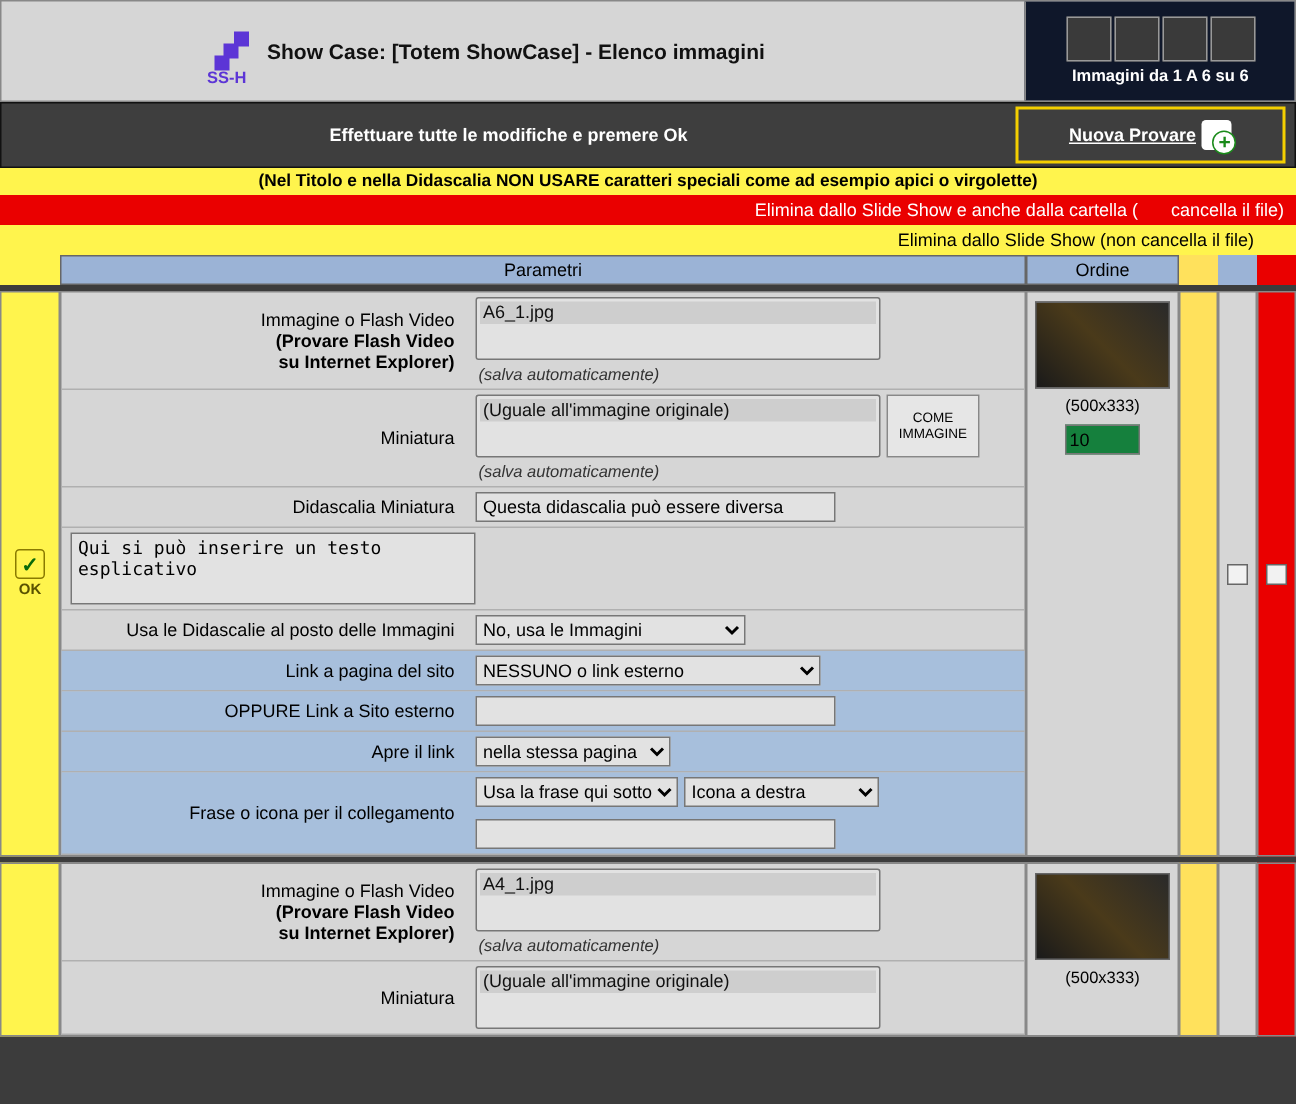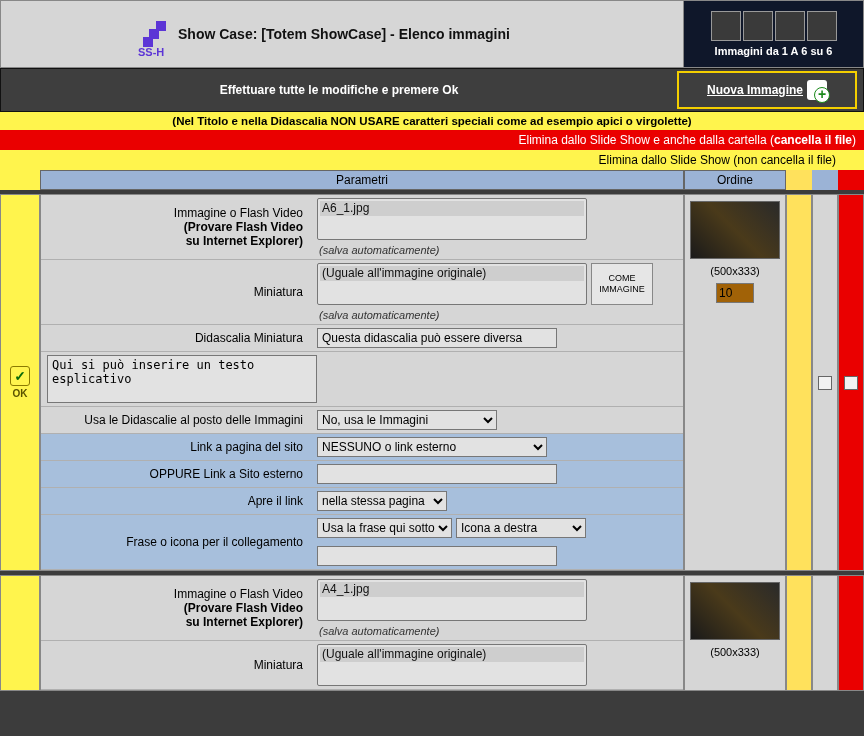--- a/index.html
+++ b/index.html
@@ -22,21 +22,21 @@
 
   .action-bar { display:flex; background:#3e3e3e; height:44px; border:1px solid #111; align-items:center; }
   .action-msg { flex:1; text-align:center; color:#fff; font-weight:bold; font-size:12px; }
   .new-img-btn { width:180px; height:38px; margin-right:6px; border:2px solid #f4cf00; background:#3e3e3e; display:flex; align-items:center; justify-content:center; gap:4px; cursor:pointer; }
   .new-img-btn span { color:#fff; font-weight:bold; text-decoration:underline; font-size:12px; }
   .add-icon { width:20px; height:20px; background:#fff; border-radius:3px; position:relative; display:flex; align-items:center; justify-content:center; }
   .add-icon:after { content:"+"; color:#1a8a1a; font-weight:bold; font-size:14px; position:absolute; bottom:-3px; right:-3px; background:#fff; border-radius:50%; width:14px; height:14px; line-height:13px; text-align:center; border:1px solid #1a8a1a; }
 
   .warn-bar { background:#fff44d; text-align:center; font-weight:bold; padding:3px; font-size:11.5px; }
   .del-bar-1 { background:#ea0000; color:#fff; text-align:right; padding:3px 8px; font-size:12px; }
-  .del-bar-1 b { font-weight:bold; }
+  .del-bar-1 b { font-weight:normal;margin-left:22px; }
   .del-bar-2 { background:#fff44d; text-align:right; padding:3px 28px 3px 8px; font-size:12px; }
 
   .header-row { display:flex; }
   .h-ok { width:40px; background:#fff44d; }
   .h-params { flex:1; background:#9bb3d6; text-align:center; padding:2px; border:1px solid #666; font-size:12px; }
   .h-ord { width:102px; background:#9bb3d6; text-align:center; padding:2px; border:1px solid #666; font-size:12px; }
   .h-y { width:26px; background:#ffe15c; }
   .h-b { width:26px; background:#9bb3d6; }
   .h-r { width:26px; background:#ea0000; }
 
@@ -58,21 +58,21 @@
   select.med { width:180px; height:20px; background:#e2e2e2; border:1px solid #777; font-size:12px; }
   select.sm  { width:130px; height:20px; background:#e2e2e2; border:1px solid #777; font-size:12px; }
   select.xs  { width:135px; height:20px; background:#e2e2e2; border:1px solid #777; font-size:12px; }
   input.txt { width:240px; height:20px; background:#e2e2e2; border:1px solid #777; font-size:12px; padding:2px 4px; }
   textarea.ta { width:270px; height:48px; background:#e2e2e2; border:1px solid #777; font-size:12px; padding:2px 4px; resize:none; }
   .thumb-btn { width:62px; height:42px; background:#e6e6e6; border:1px solid #888; font-size:9px; text-align:center; line-height:1.2; display:flex; align-items:center; justify-content:center; cursor:pointer; }
 
   .c-ord { width:102px; background:#d6d6d6; border:1px solid #888; display:flex; flex-direction:column; align-items:center; padding:6px; gap:6px; }
   .ord-img { width:90px; height:58px; background:#2a2a2a; border:1px solid #666; background-image:linear-gradient(45deg,#1a1a1a,#4a3a1a,#2a2a2a); }
   .ord-dim { font-size:11px; }
-  .ord-input { width:38px; height:20px; border:1px solid #777; background:#a16207; font-size:12px; padding:2px; }
+  .ord-input { width:50px; height:20px; border:1px solid #777; background:#15803d; font-size:12px; padding:2px; }
 
   .c-y { width:26px; background:#ffe15c; border:1px solid #888; display:flex; align-items:center; justify-content:center; }
   .c-b { width:26px; background:#d6d6d6; border:1px solid #888; display:flex; align-items:center; justify-content:center; }
   .c-r { width:26px; background:#ea0000; border:1px solid #888; display:flex; align-items:center; justify-content:center; }
   .chk { width:14px; height:14px; border:1px solid #666; background:#f2f2f2; }
 </style>
 </head>
 <body>
 
 <div class="wrap">
@@ -94,21 +94,21 @@
         <div class="thumb"></div>
         <div class="thumb"></div>
       </div>
       <div class="counter">Immagini da 1 A 6 su 6</div>
     </div>
   </div>
 
   <div class="action-bar">
     <div class="action-msg">Effettuare tutte le modifiche e premere Ok</div>
     <div class="new-img-btn">
-      <span>Nuova Immagine</span>
+      <span>Nuova Provare</span>
       <span class="add-icon"></span>
     </div>
   </div>
 
   <div class="warn-bar">(Nel Titolo e nella Didascalia NON USARE caratteri speciali come ad esempio apici o virgolette)</div>
   <div class="del-bar-1">
     <span>Elimina dallo Slide Show e anche dalla cartella (</span><b>cancella il file</b><span>)</span>
   </div>
   <div class="del-bar-2">Elimina dallo Slide Show (non cancella il file)</div>
 

